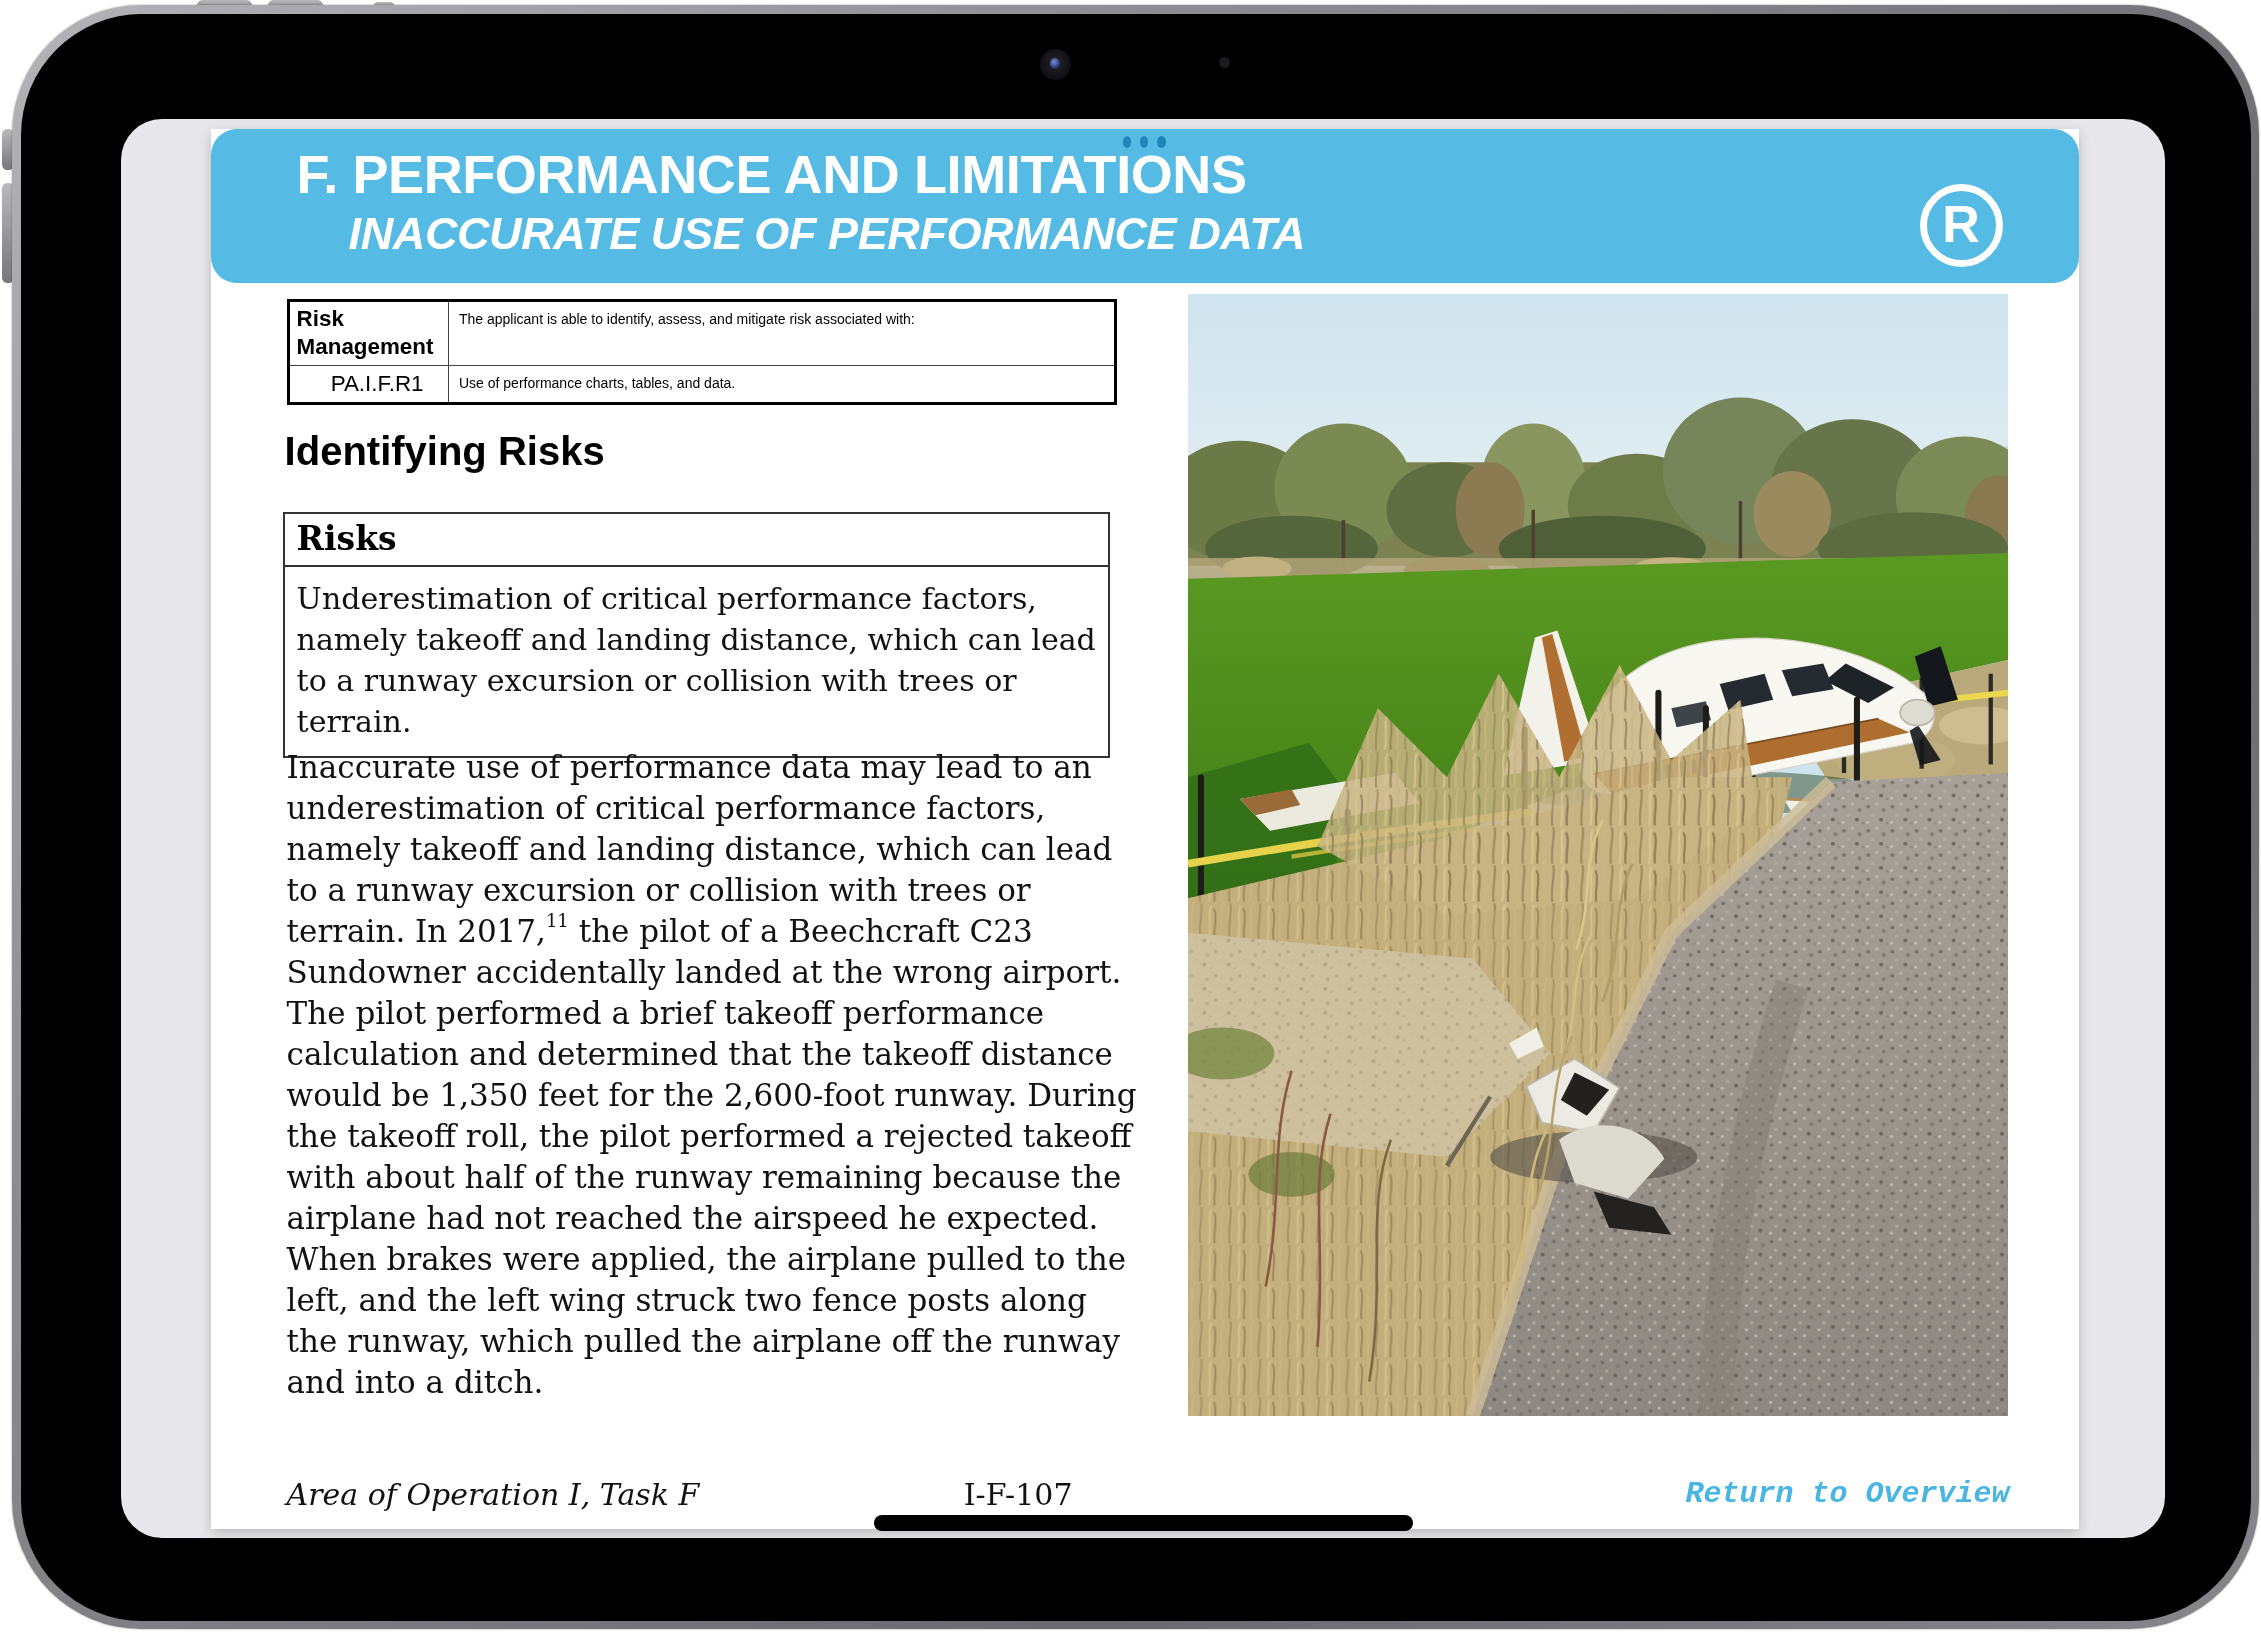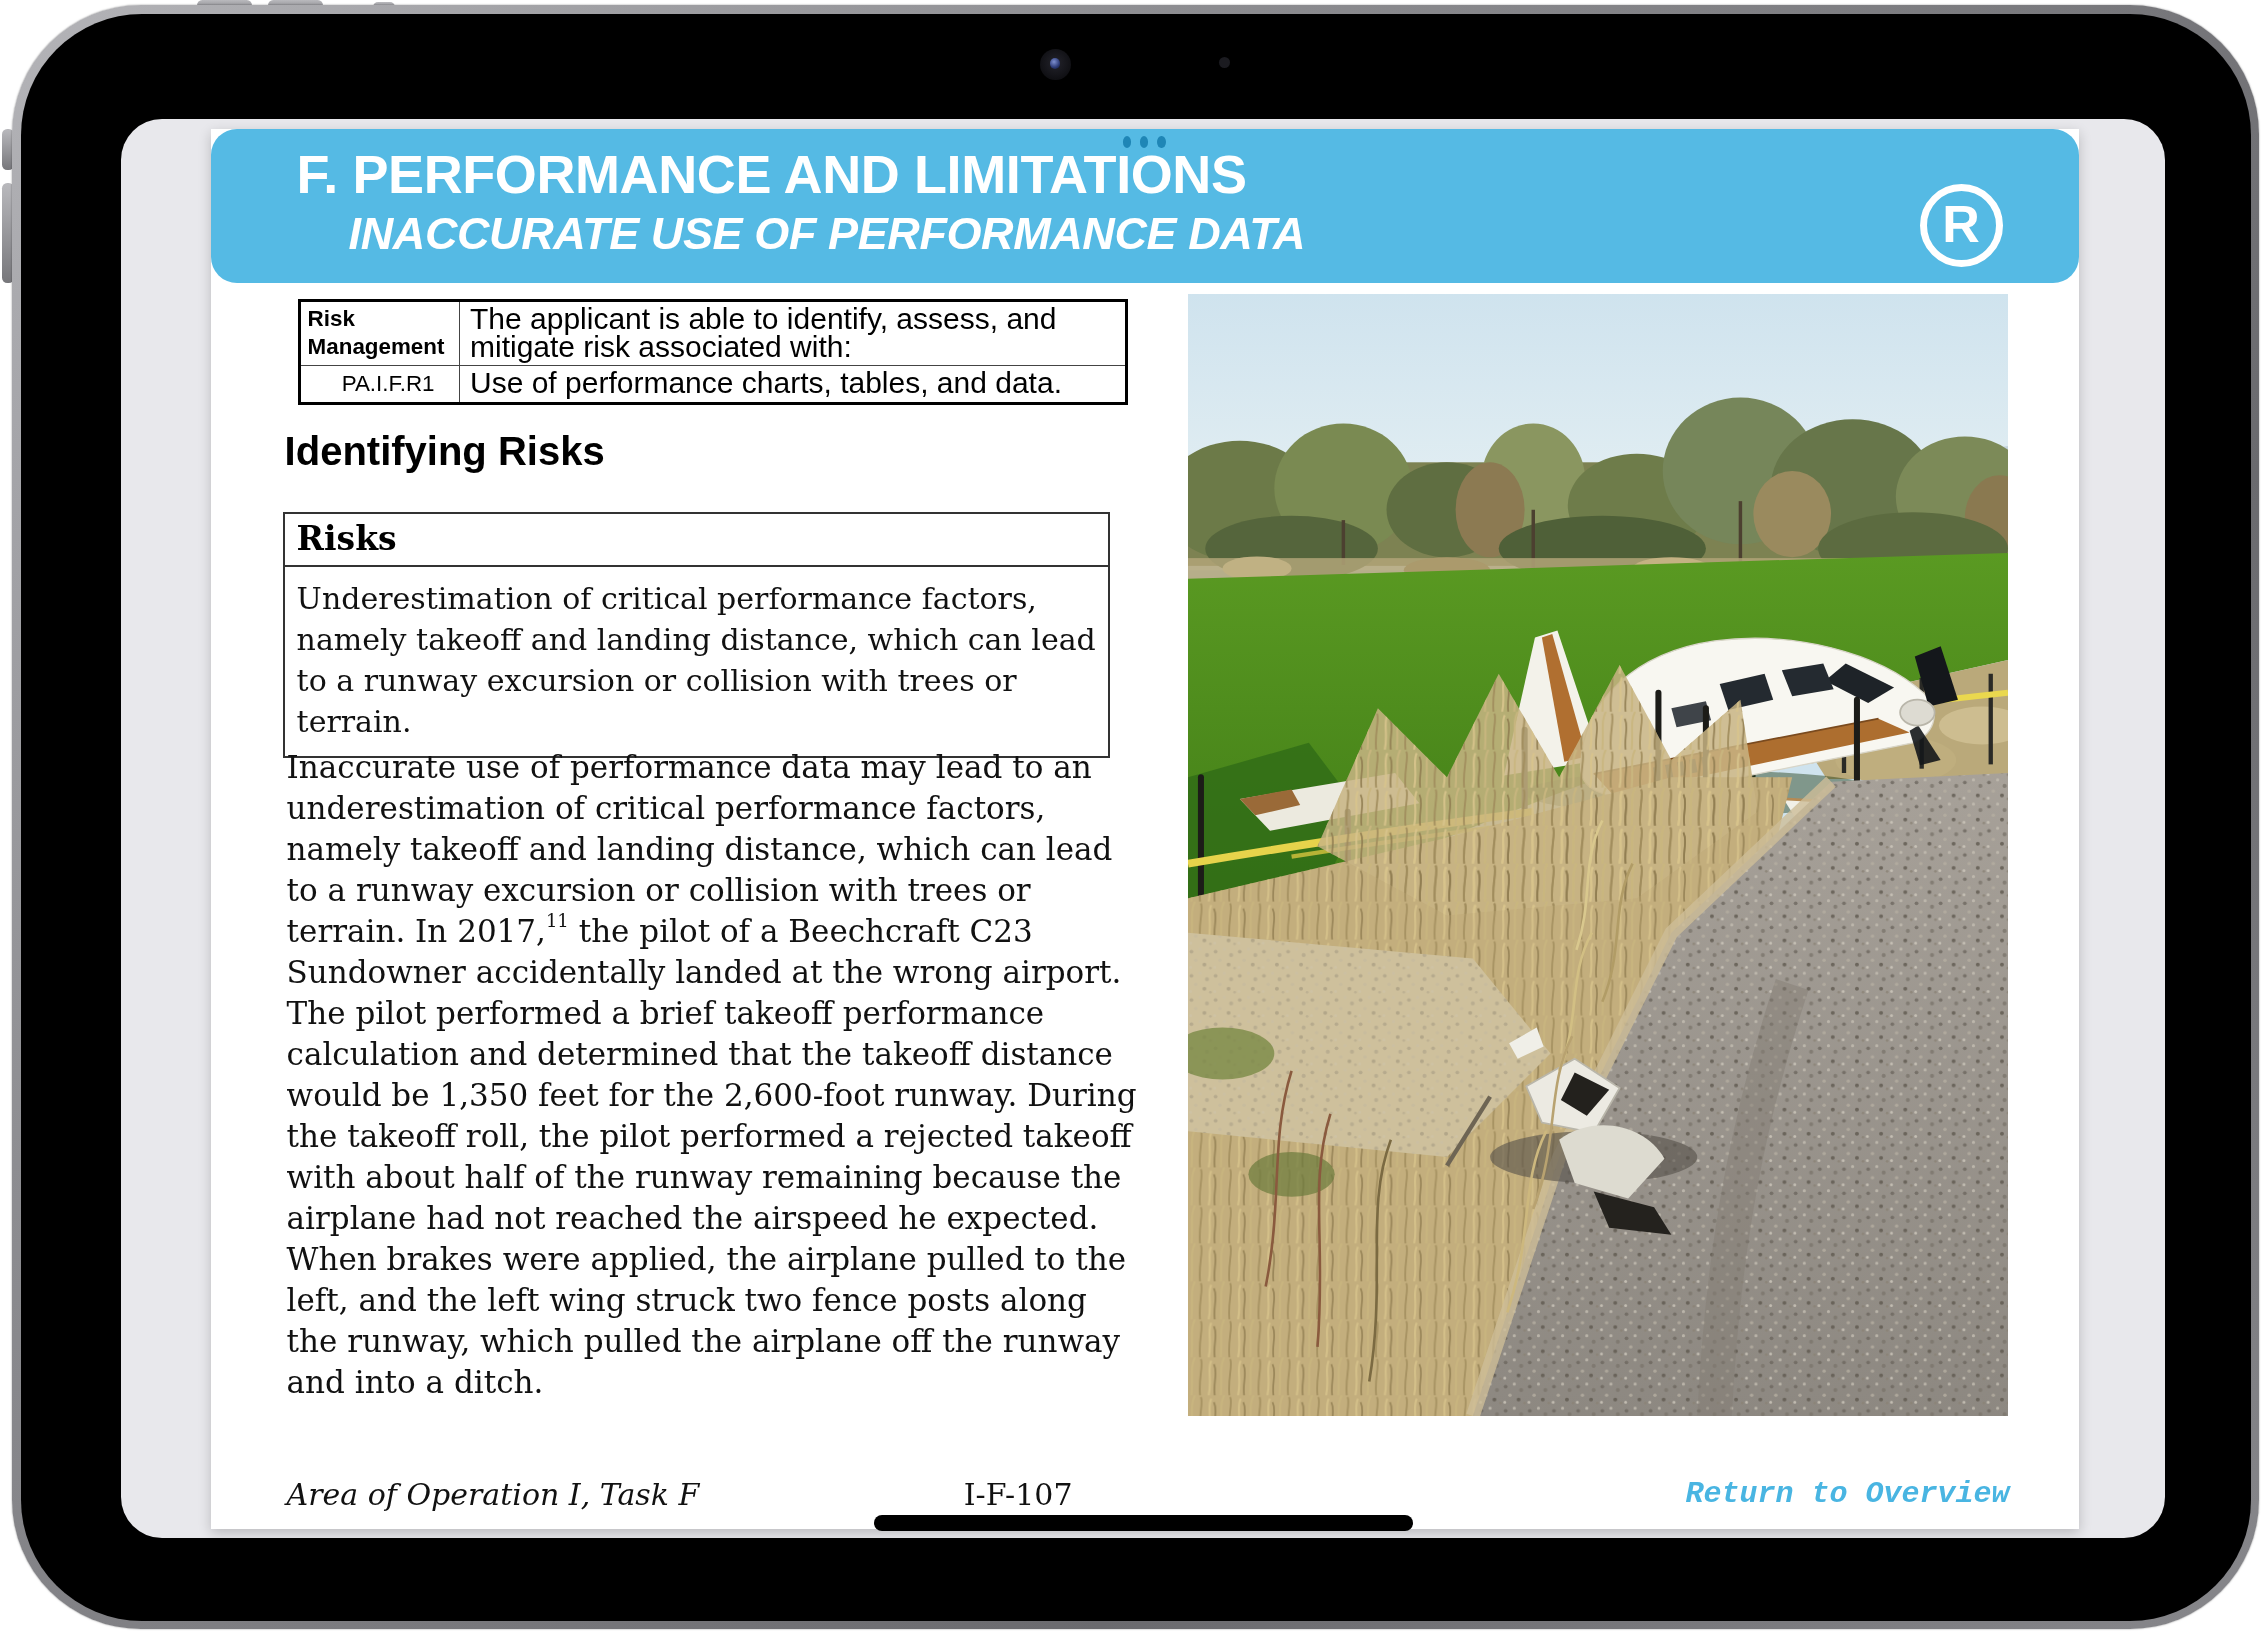--- a/index.html
+++ b/index.html
@@ -31,26 +31,26 @@
   .dots i{display:block;width:8.6px;height:12px;border-radius:50%;background:#1f86b6;}
   .band-title{position:absolute;left:86px;top:14px;font-weight:bold;font-size:54px;letter-spacing:-0.4px;
         color:#ffffff;white-space:nowrap;}
   .band-subtitle{position:absolute;left:138px;top:79px;font-weight:bold;font-style:italic;font-size:45px;
         color:#ffffff;white-space:nowrap;letter-spacing:-0.4px;}
   .logo{position:absolute;left:1709px;top:55px;width:83px;height:83px;border-radius:50%;
         border:7px solid #ffffff;box-sizing:border-box;display:flex;align-items:center;justify-content:center;}
   .logo span{font-weight:bold;font-size:52px;color:#ffffff;line-height:1;transform:translateY(-1.7px);}
 
   
-  .rm{position:absolute;left:76px;top:170px;width:830px;border:3.5px solid #000;background:#fff;box-sizing:border-box;margin-left:11px;}
+  .rm{position:absolute;left:76px;top:170px;width:830px;border:3.5px solid #000;background:#fff;box-sizing:border-box;}
   .rm-row{display:grid;grid-template-columns:159px 1fr;}
   .rm-row.r2{border-top:1.7px solid #444;}
   .rm-cl{border-right:1.7px solid #444;padding:2.6px 7px 3.5px 7px;font-weight:bold;font-size:22.4px;line-height:28.5px;color:#000;}
   .rm-cl.it{font-weight:normal;text-align:center;padding-top:3.5px;padding-left:24px;}
-  .rm-cr{padding:2.6px 8.6px 3.5px 10.4px;font-size:30px;line-height:28.5px;color:#000;}
+  .rm-cr{padding:2.6px 8.6px 3.5px 10.4px;font-size:14px;line-height:28.5px;color:#000;}
 
   
   .sec-h{position:absolute;left:74px;top:300px;font-weight:bold;font-size:40px;color:#000;}
 
   
   .risks{position:absolute;left:72px;top:383px;width:827px;border:2.6px solid #333;box-sizing:border-box;background:#fff;}
   .risks-head{border-bottom:2.6px solid #333;padding:5.2px 12px 7px 12px;
         font-family:"DejaVu Serif","Liberation Serif",serif;font-weight:bold;font-size:33px;color:#000;}
   .risks-body{padding:10.4px 10.4px 14px 12px;font-family:"DejaVu Serif","Liberation Serif",serif;
         font-size:30px;line-height:41px;color:#111;}

